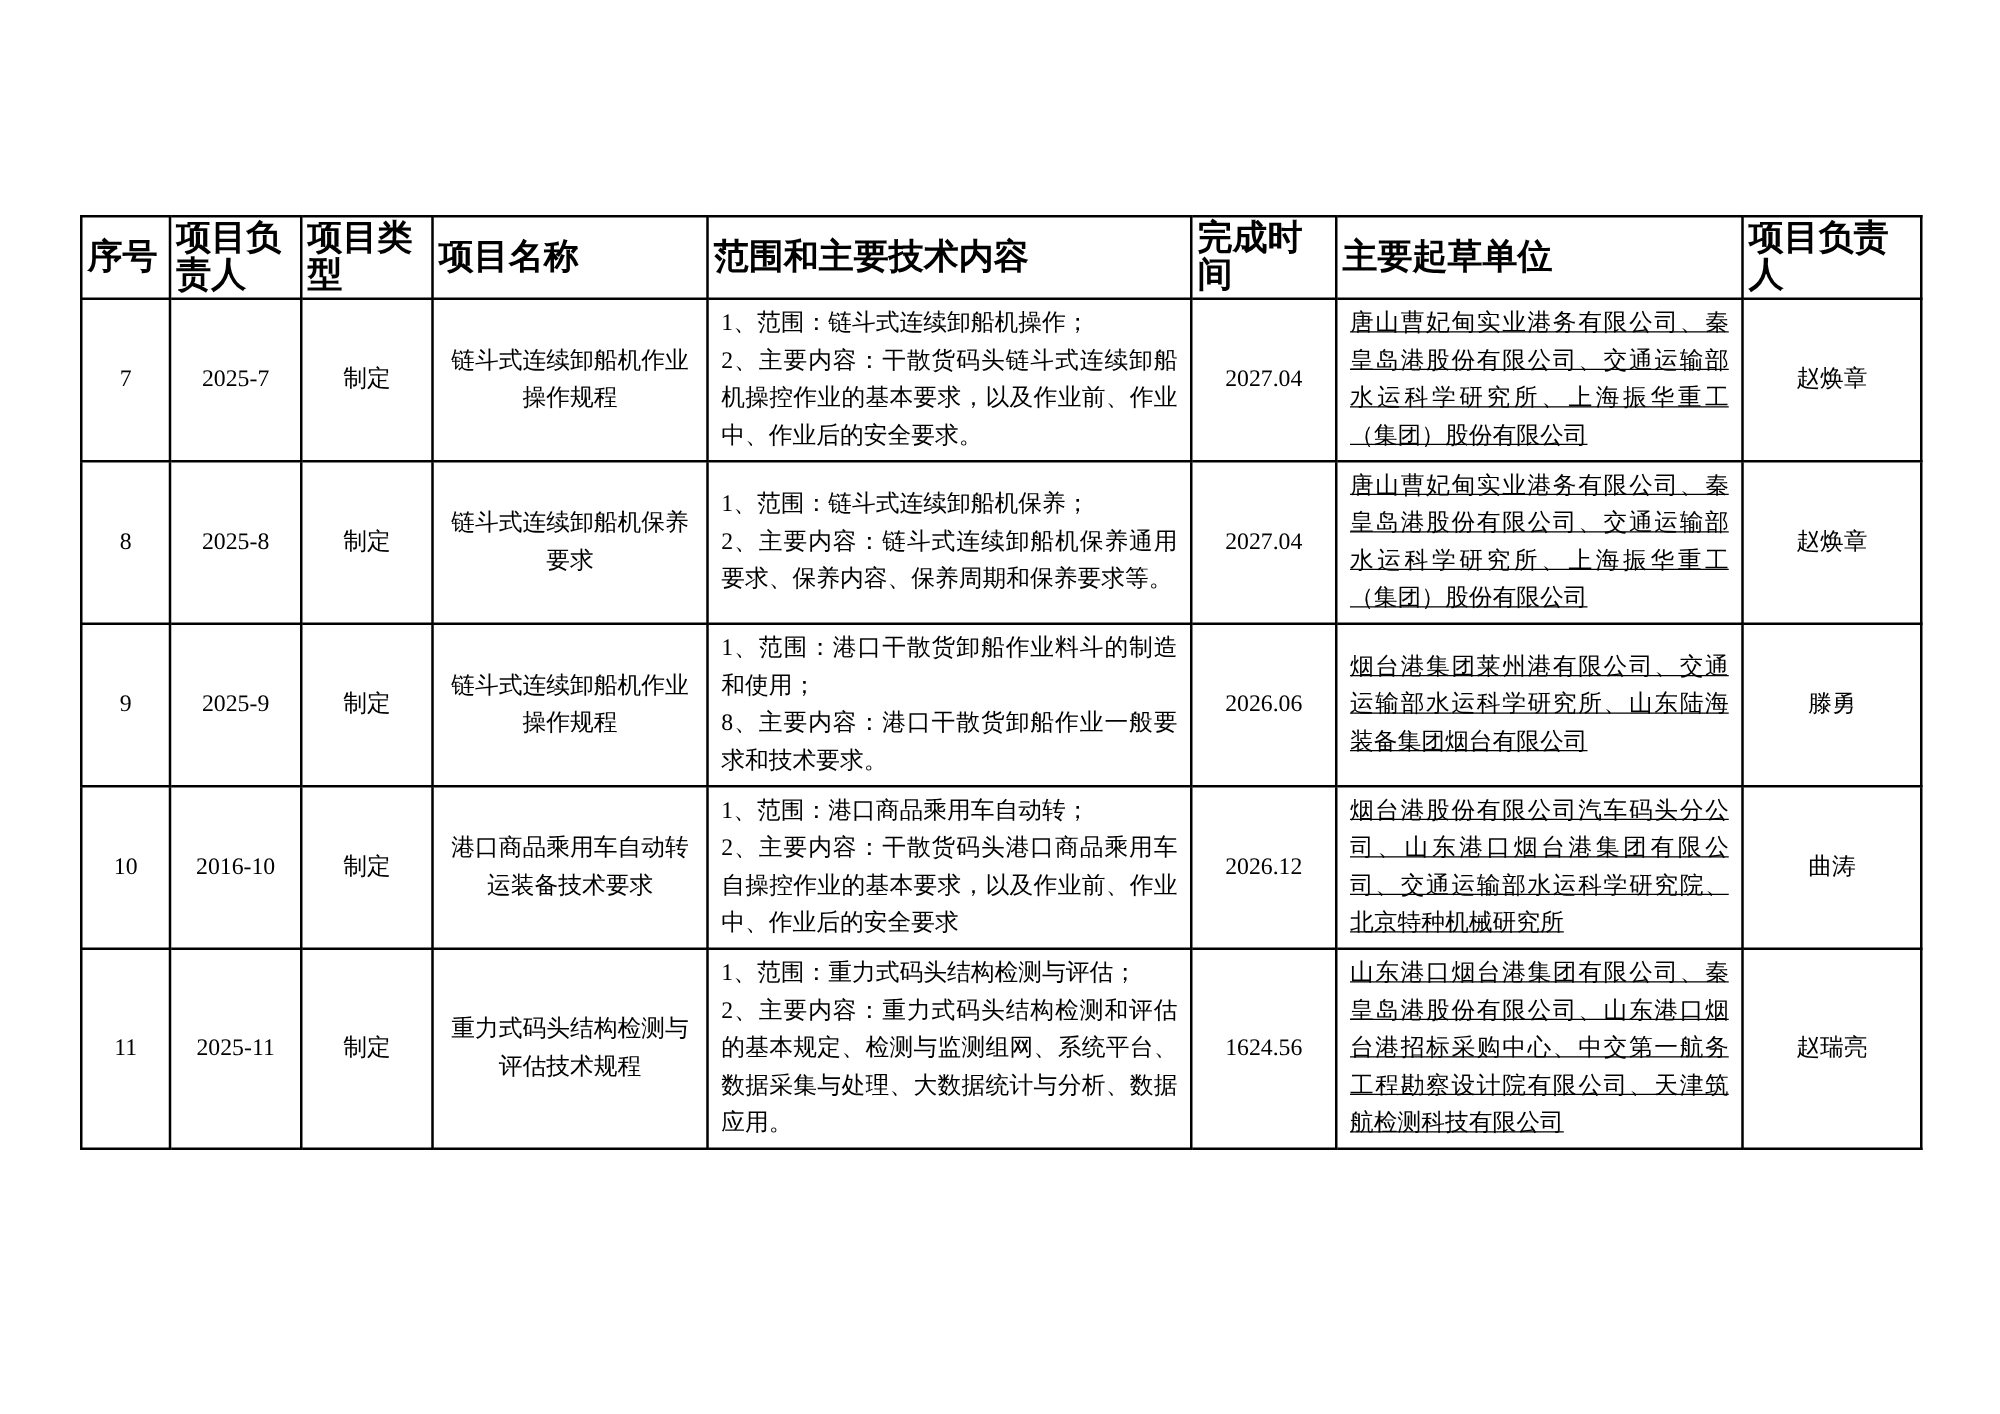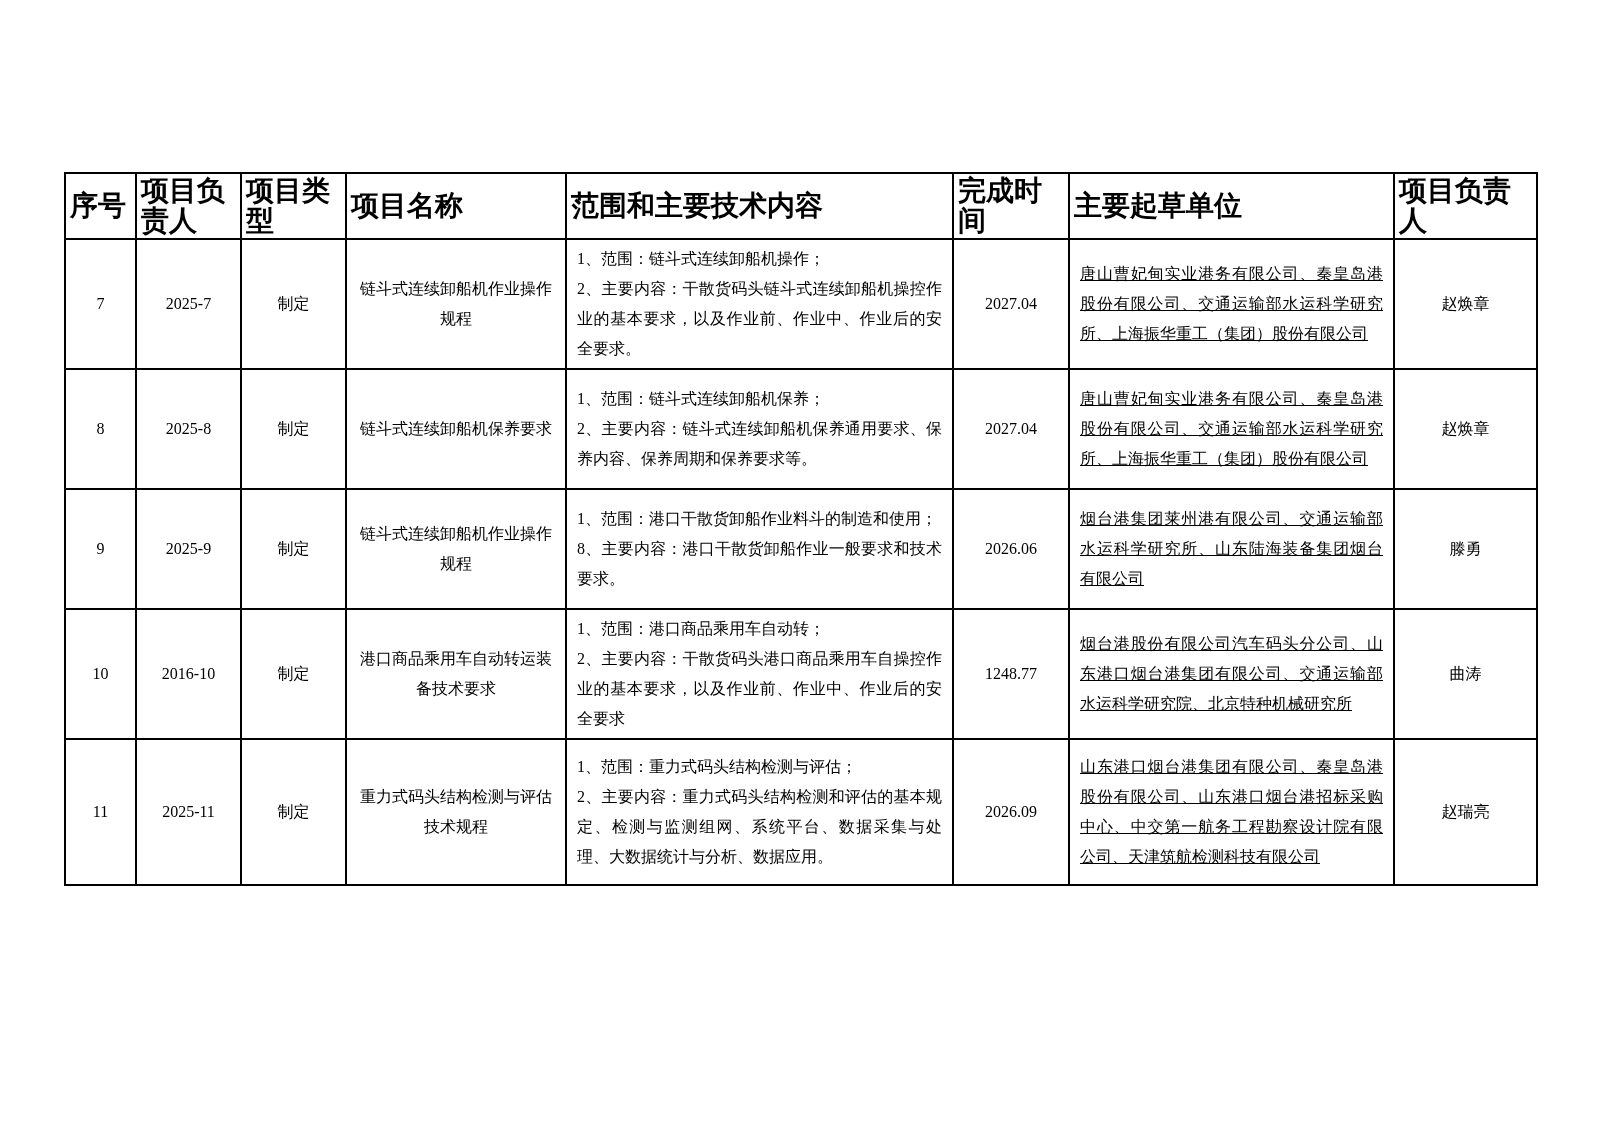--- a/index.html
+++ b/index.html
@@ -22,21 +22,21 @@
     position: absolute;
     left: 64px;
     top: 172px;
     width: 1472px;
     border-collapse: collapse;
     table-layout: fixed;
   }
   .doc-table th, .doc-table td {
     border: 2px solid #000000;
     vertical-align: middle;
-    font-size: 16px;
+    font-size: 19px;
     line-height: 30px;
     overflow: hidden;
   }
   .doc-table th {
     font-weight: bold;
     font-size: 28px;
     text-align: left;
     height: 64px;
     padding: 0 4px;
   }
@@ -116,30 +116,30 @@
         <td class="c-units">烟台港集团莱州港有限公司、交通运输部水运科学研究所、山东陆海装备集团烟台有限公司</td>
         <td class="c-center">滕勇</td>
       </tr>
       <tr class="r3">
         <td class="c-center">10</td>
         <td class="c-center">2016-10</td>
         <td class="c-center">制定</td>
         <td class="c-name">港口商品乘用车自动转运装备技术要求</td>
         <td class="c-content">1、范围：港口商品乘用车自动转；
 2、主要内容：干散货码头港口商品乘用车自操控作业的基本要求，以及作业前、作业中、作业后的安全要求</td>
-        <td class="c-center">1248.77</td>
+        <td class="c-center">2026.12</td>
         <td class="c-units">烟台港股份有限公司汽车码头分公司、山东港口烟台港集团有限公司、交通运输部水运科学研究院、北京特种机械研究所</td>
         <td class="c-center">曲涛</td>
       </tr>
       <tr class="r4">
         <td class="c-center">11</td>
         <td class="c-center">2025-11</td>
         <td class="c-center">制定</td>
         <td class="c-name">重力式码头结构检测与评估技术规程</td>
         <td class="c-content">1、范围：重力式码头结构检测与评估；
 2、主要内容：重力式码头结构检测和评估的基本规定、检测与监测组网、系统平台、数据采集与处理、大数据统计与分析、数据应用。</td>
-        <td class="c-center">2026.09</td>
+        <td class="c-center">1624.56</td>
         <td class="c-units">山东港口烟台港集团有限公司、秦皇岛港股份有限公司、山东港口烟台港招标采购中心、中交第一航务工程勘察设计院有限公司、天津筑航检测科技有限公司</td>
         <td class="c-center">赵瑞亮</td>
       </tr>
     </tbody>
   </table>
 </div>
 
 </body></html>

